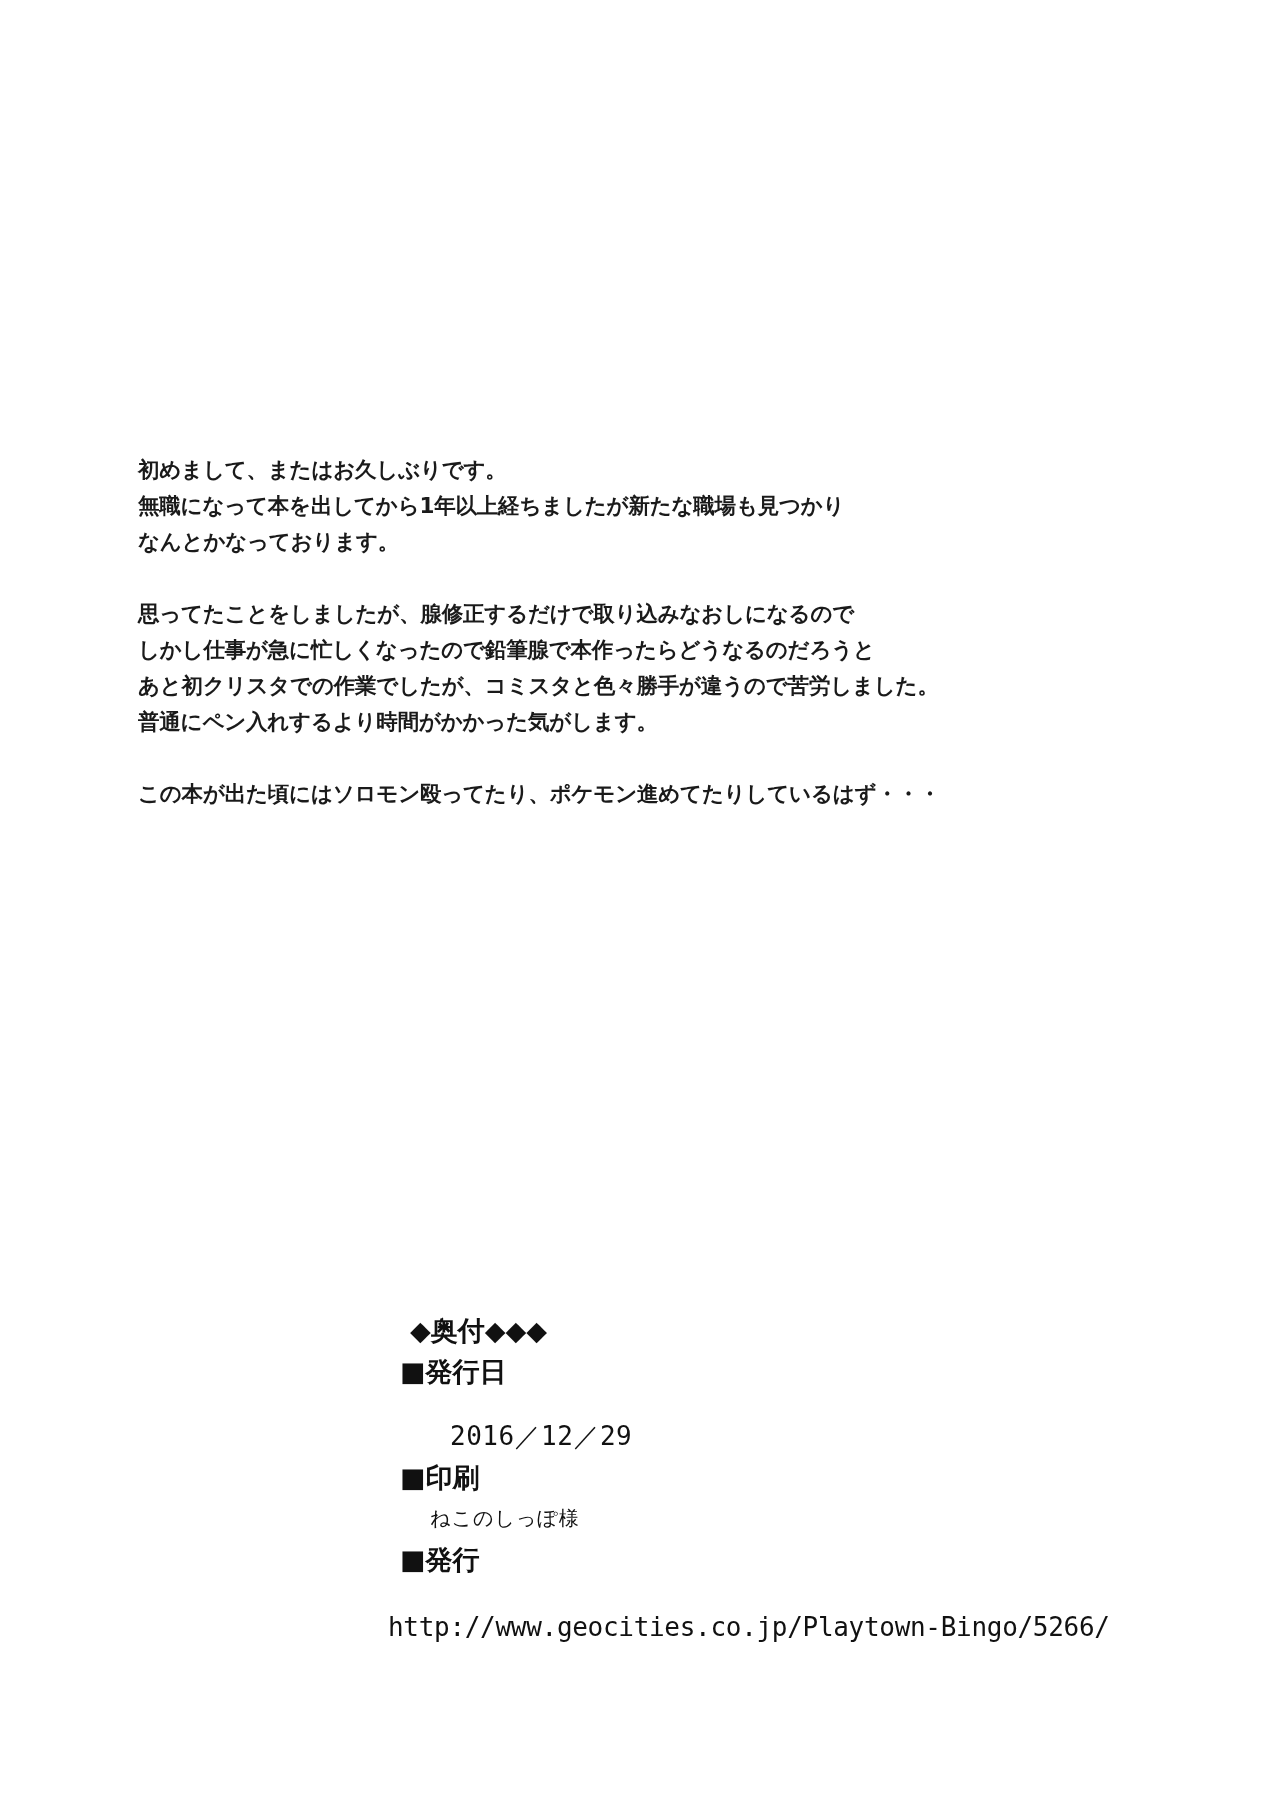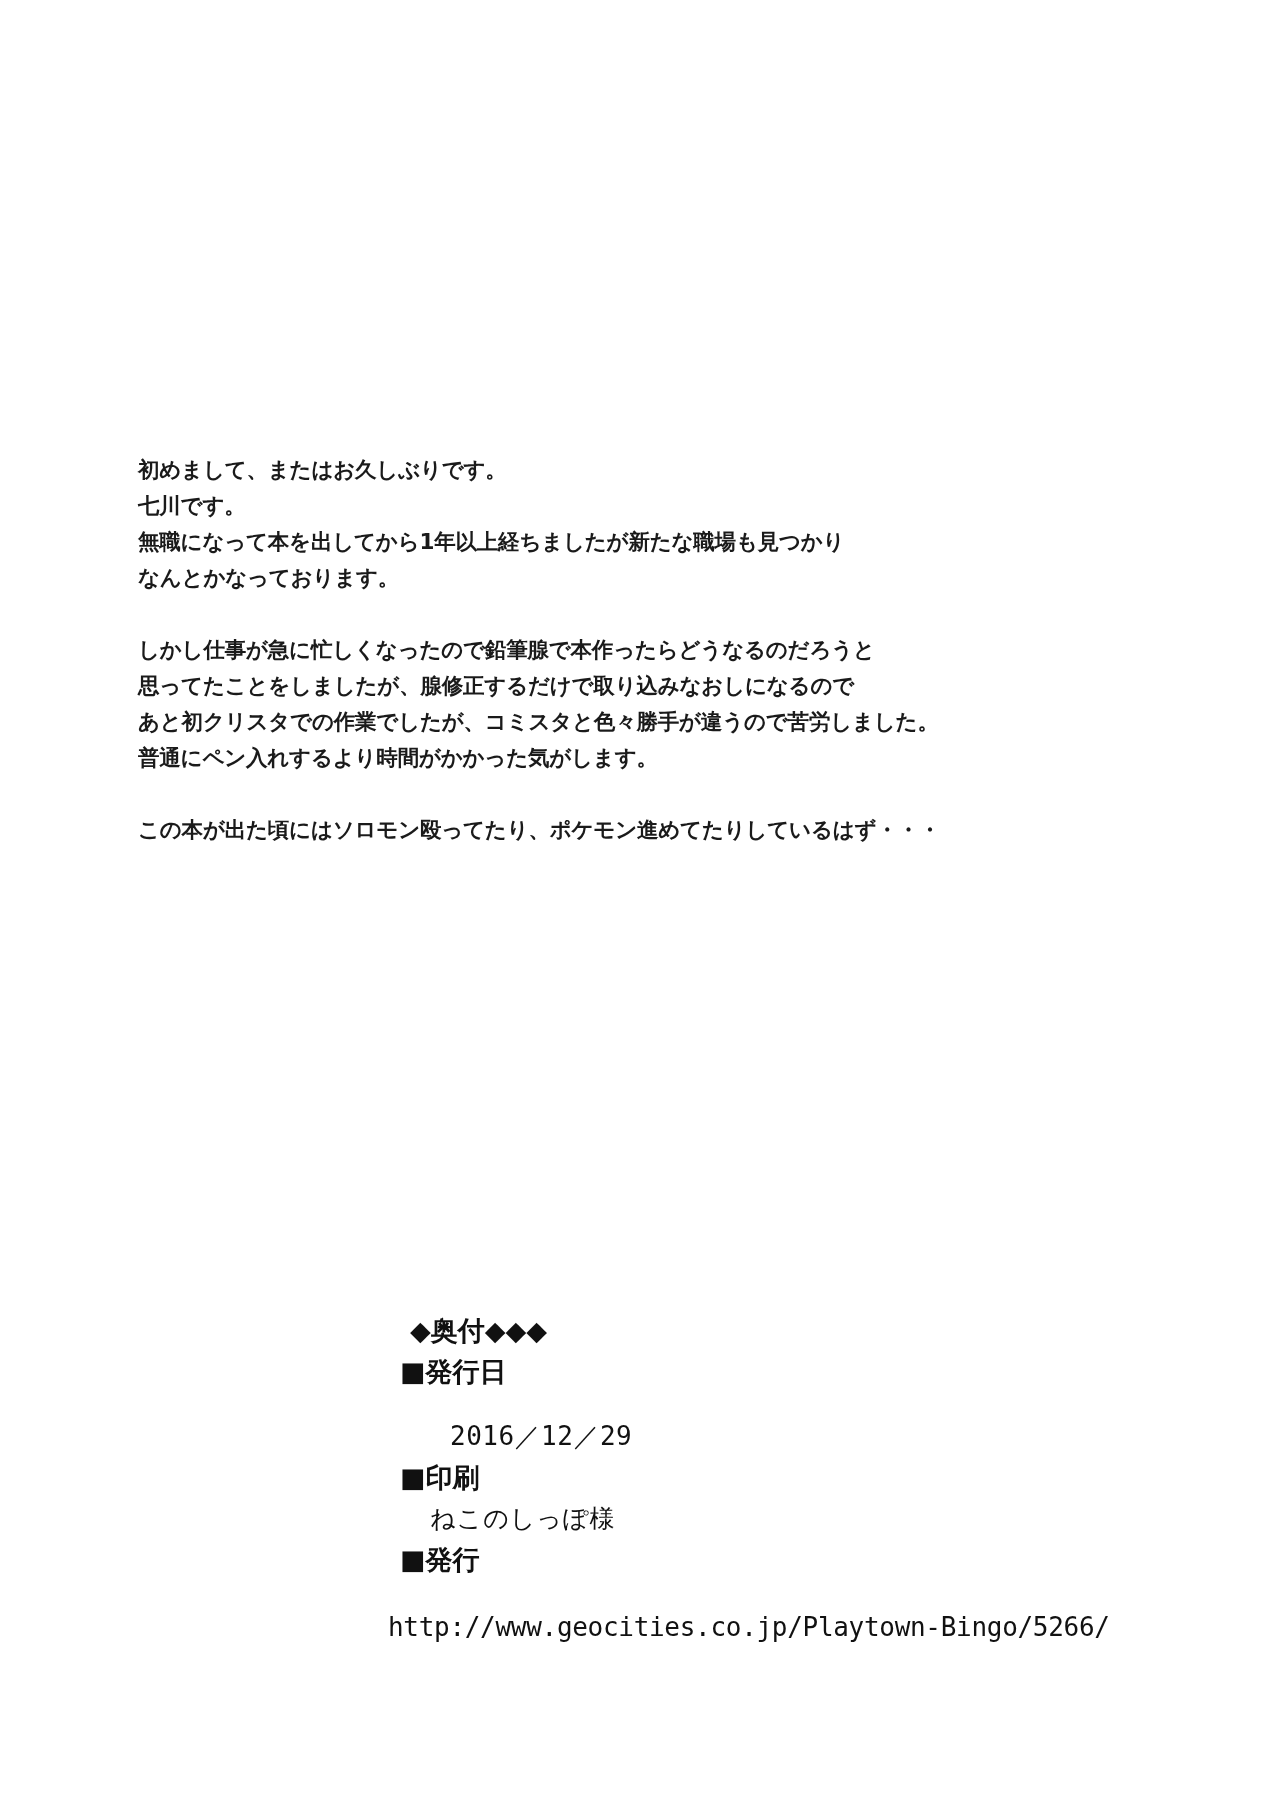--- a/index.html
+++ b/index.html
@@ -70,21 +70,21 @@
     font-family: "DejaVu Sans Mono", "Liberation Mono", monospace;
     font-size: 26px;
     line-height: 41px;
     padding-left: 450px;
     letter-spacing: 0.5px;
     margin-top: 24px;
   }
   .colophon .value-jp {
     font-family: "DejaVu Sans", "Liberation Sans", sans-serif;
     font-weight: 400;
-    font-size: 25px;
+    font-size: 20px;
     line-height: 41px;
     padding-left: 430px;
     letter-spacing: 1px;
   }
   .colophon .value-jp2 {
     font-family: "DejaVu Sans", "Liberation Sans", sans-serif;
     font-weight: 400;
     font-size: 26px;
     line-height: 41px;
     padding-left: 440px;
@@ -100,26 +100,25 @@
     margin-top: 25px;
   }
 </style>
 </head>
 <body>
 
 <div class="page">
 
   <div class="afterword">
     <p>初めまして、またはお久しぶりです。</p>
-    <p>七川です。</p>
     <p>無職になって本を出してから1年以上経ちましたが新たな職場も見つかり</p>
     <p>なんとかなっております。</p>
     <div class="gap"></div>
+    <p>思ってたことをしましたが、腺修正するだけで取り込みなおしになるので</p>
     <p>しかし仕事が急に忙しくなったので鉛筆腺で本作ったらどうなるのだろうと</p>
-    <p>思ってたことをしましたが、腺修正するだけで取り込みなおしになるので</p>
     <p>あと初クリスタでの作業でしたが、コミスタと色々勝手が違うので苦労しました。</p>
     <p>普通にペン入れするより時間がかかった気がします。</p>
     <div class="gap"></div>
     <p>この本が出た頃にはソロモン殴ってたり、ポケモン進めてたりしているはず・・・</p>
   </div>
 
   <div class="colophon">
     <div class="row heading">◆奥付◆◆◆</div>
     <div class="row sub-heading">■発行日</div>
     <div class="row value">2016／12／29</div>

